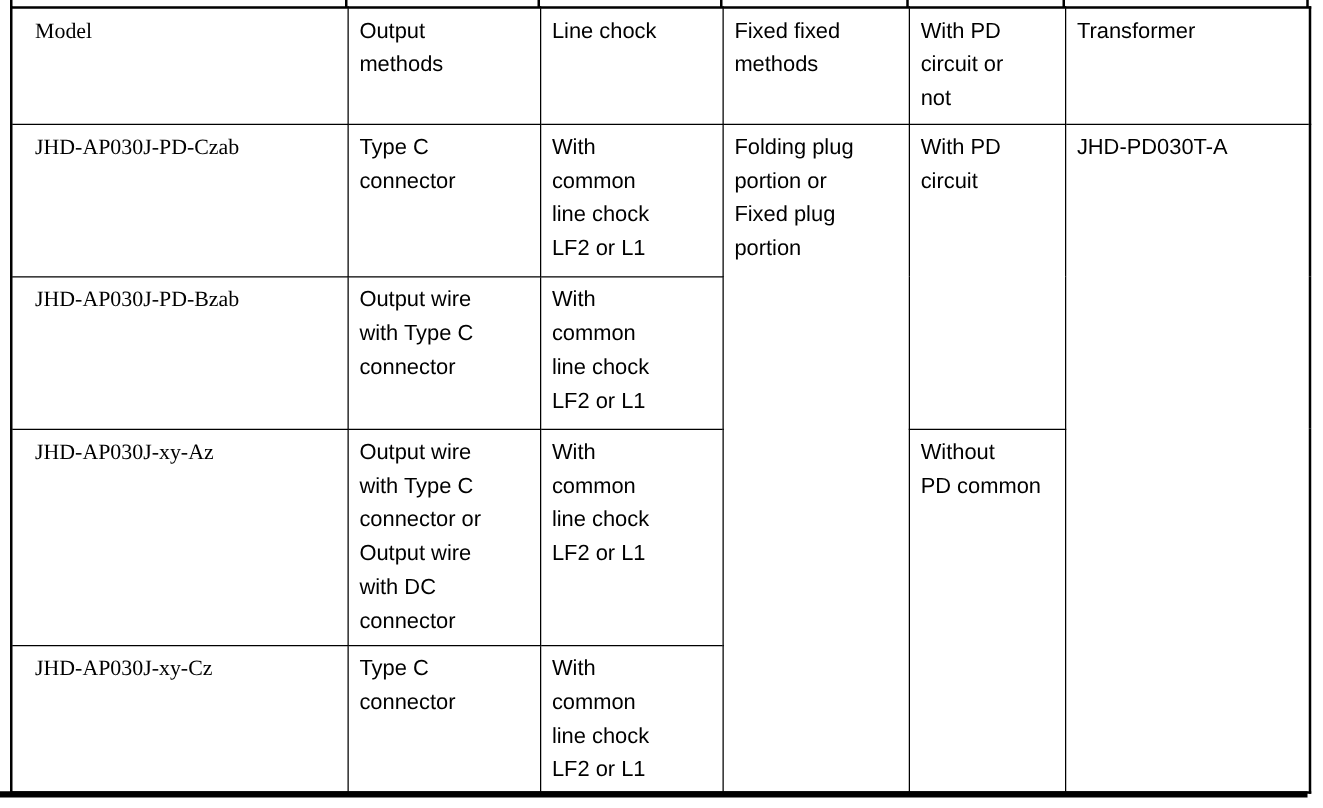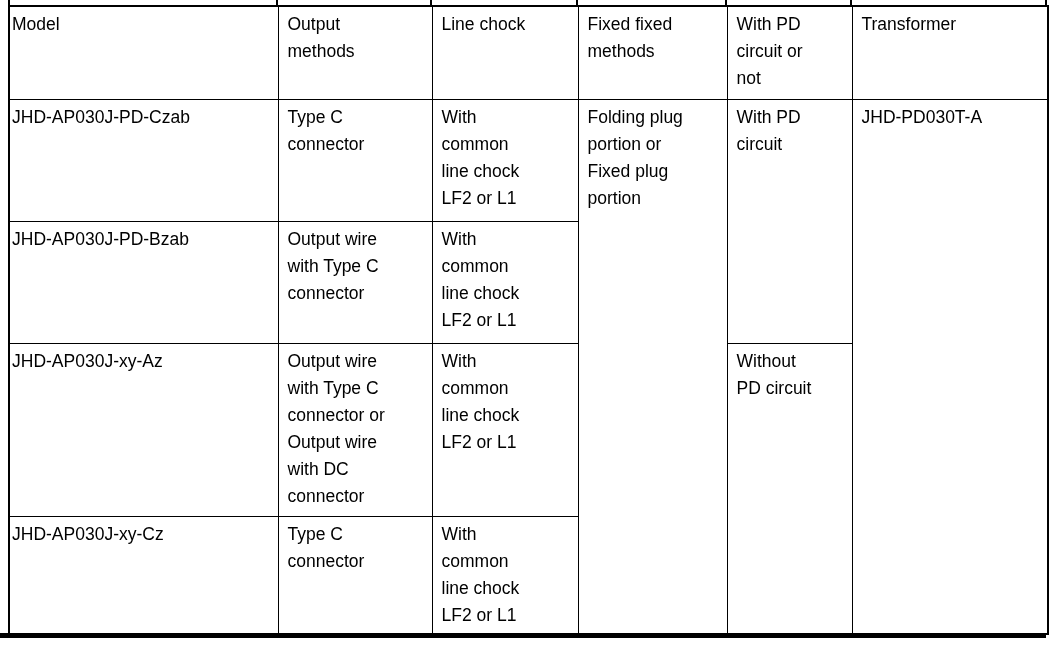--- a/index.html
+++ b/index.html
@@ -25,21 +25,21 @@
     border:1px solid #000000;
     vertical-align:top;
     text-align:left;
     font-weight:400;
     font-size:17.5px;
     line-height:27px;
     white-space:pre-line;
     padding:4px 6px 4px 9px;
     overflow:hidden;
   }
-  table.spec th.c-model, table.spec td.c-model { padding-left:2px; }
+  table.spec th.c-model, table.spec td.c-model { padding-left:18px;font-family:Liberation Serif, serif; }
   tr.rh  { height:93px;  }
   tr.r1  { height:122px; }
   tr.r2  { height:122px; }
   tr.r3  { height:173px; }
   tr.r4  { height:118px; }
   .stub {
     position:absolute;
     top:0;
     width:2px;
     height:6px;
@@ -124,21 +124,21 @@
 with Type C
 connector or
 Output wire
 with DC
 connector</td>
         <td>With
 common
 line chock
 LF2 or L1</td>
         <td rowspan="2">Without
-PD circuit</td>
+PD common</td>
       </tr>
 
       <tr class="r4">
         <td class="c-model">JHD-AP030J-xy-Cz</td>
         <td>Type C
 connector</td>
         <td>With
 common
 line chock
 LF2 or L1</td>

